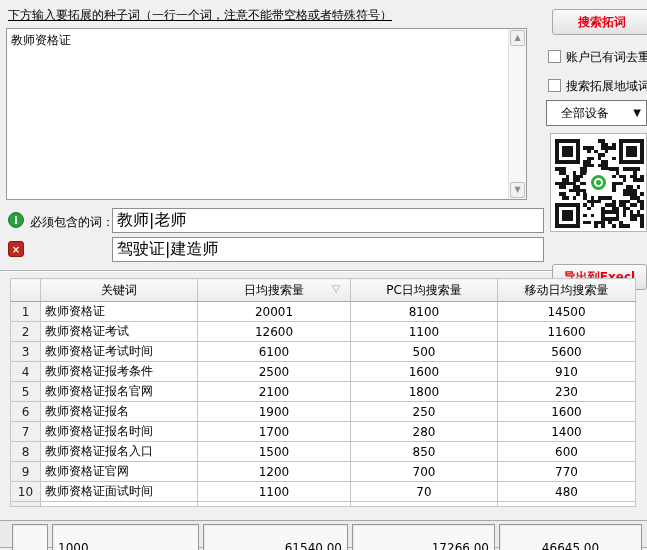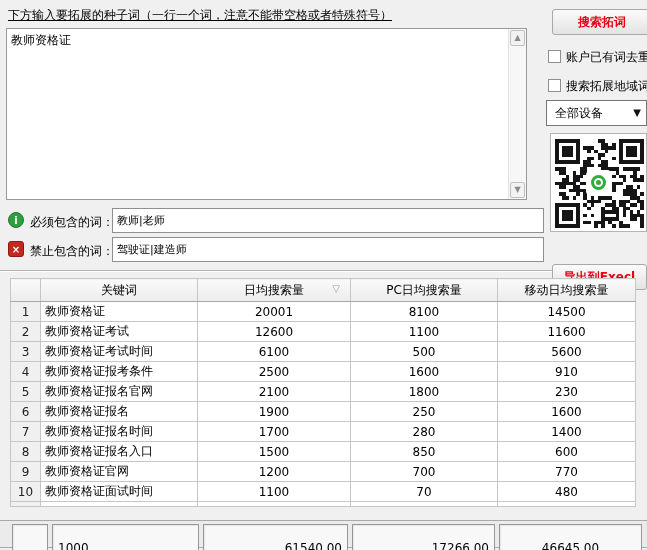--- a/index.html
+++ b/index.html
@@ -31,41 +31,41 @@
     position:absolute; width:16px; height:16px; border-radius:3px;
     color:#fff; font-size:10px; font-weight:bold; text-align:center; line-height:16px;
   }
   .f-icon.info { left:8px; top:212px; background:#2f9e3f; border-radius:50%; border:1px solid #1c7a2b; }
   .f-icon.forbid { left:8px; top:241px; background:#c2281e; border:1px solid #8f1812; }
   .f-label { position:absolute; left:30px; white-space:nowrap; }
   .f-label.l1 { top:214px; } .f-label.l2 { top:243px; }
   .f-input {
     position:absolute; left:112px; width:432px; height:25px;
     border:1px solid #8f8f8f; background:#fff; padding:0 4px;
-    font-family:inherit; font-size:11px; color:#000;
+    font-family:inherit; font-size:16px; color:#000;
   }
   .f-input.i1 { top:208px; } .f-input.i2 { top:237px; }
   .divider { position:absolute; left:0; top:270px; width:647px; height:1px;
     background:#b3b3b3; box-shadow:0 1px 0 #ffffff; }
   
   .btn {
     position:absolute; height:26px; border:1px solid #a8a8a8; border-radius:3px;
     background:linear-gradient(#fbfbfb,#e3e3e3);
     color:#e60012; font-weight:bold; text-align:center; line-height:24px; cursor:pointer;
   }
   .btn.search { left:552px; top:9px; width:100px; }
   .btn.export { left:552px; top:238px; width:95px;margin-top:26px; }
   .cb { position:absolute; left:548px; width:13px; height:13px;
     background:#fff; border:1px solid #8f8f8f; cursor:pointer; }
   .cb.c1 { top:50px; } .cb.c2 { top:79px; }
   .cb-label { position:absolute; left:566px; white-space:nowrap; cursor:default; }
   .cb-label.c1 { top:49px; } .cb-label.c2 { top:78px; }
   .select {
     position:absolute; left:546px; top:100px; width:101px; height:26px;
-    background:#fff; border:1px solid #767676; line-height:24px; padding-left:8px; cursor:pointer;
+    background:#fff; border:1px solid #767676; line-height:24px; padding-left:14px; cursor:pointer;
   }
   .select .arrow { position:absolute; right:5px; top:0; font-size:10px; color:#111; }
   .qr-panel {
     position:absolute; left:550px; top:133px; width:97px; height:99px;
     background:#fff; border:1px solid #b5b5b5;
   }
   .qr-panel svg { position:absolute; left:4px; top:5px; }
   .qr-logo {
     position:absolute; left:50%; top:50%; transform:translate(-50%,-50%);
     width:26px; height:26px; background:#fff; border-radius:5px;
@@ -115,21 +115,20 @@
       <div class="sb-btn up"><span>▲</span></div>
       <div class="sb-btn down"><span>▼</span></div>
     </div>
   </div>
 
   <div class="f-icon info">i</div>
   <div class="f-label l1">必须包含的词：</div>
   <input class="f-input i1" value="教师|老师" style="">
 
   <div class="f-icon forbid">×</div>
-  <div class="f-label l2">禁止包含的词：</div>
   <input class="f-input i2" value="驾驶证|建造师" style="">
 
   <div class="divider"></div>
 
   <div class="btn search">搜索拓词</div>
 
   <div class="cb c1"></div>
   <div class="cb-label c1">账户已有词去重</div>
 
   <div class="cb c2"></div>

